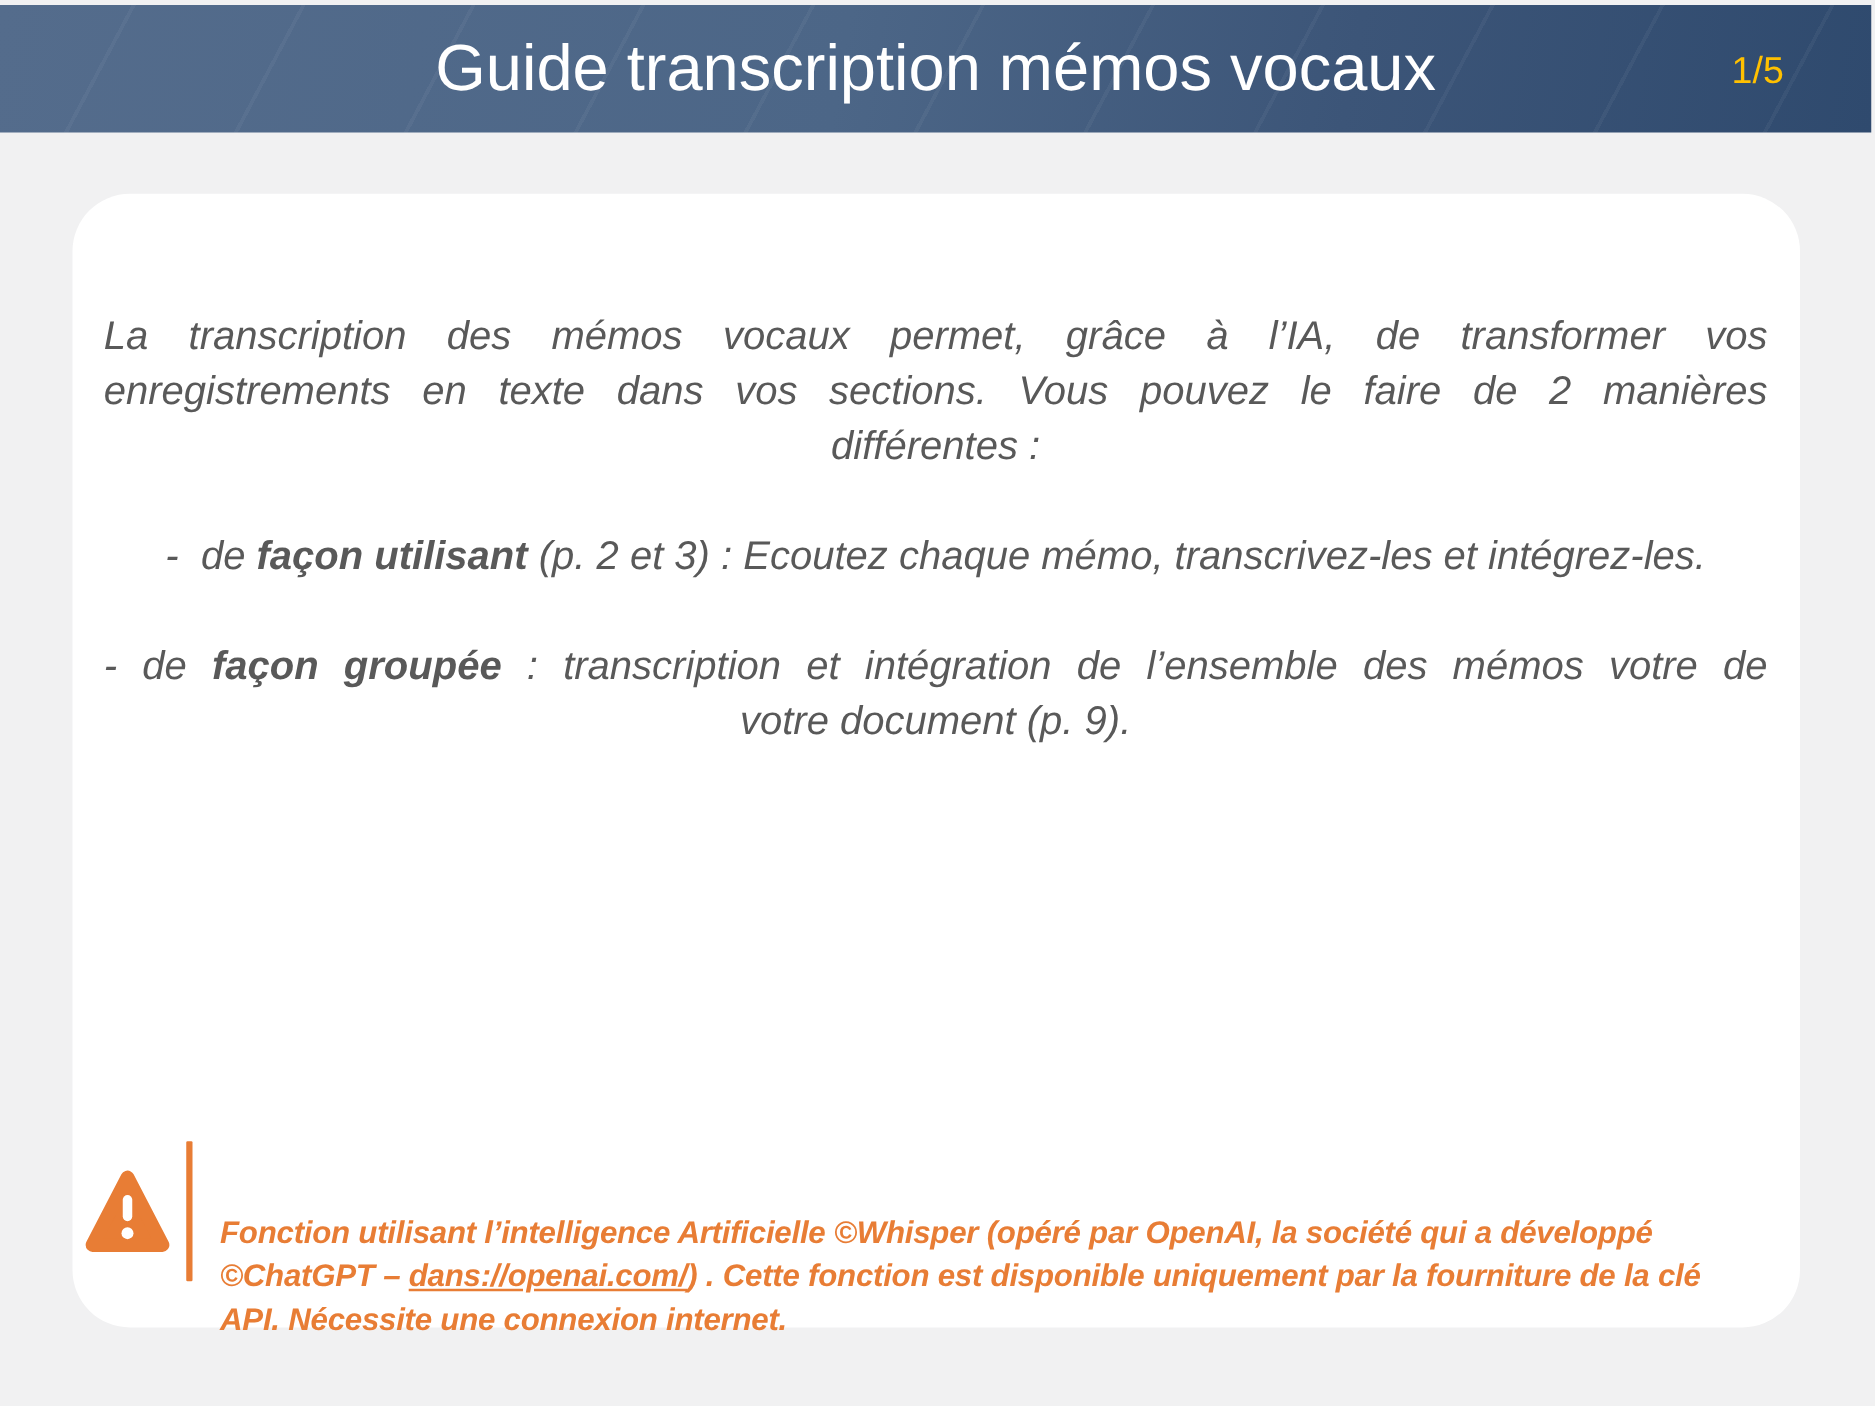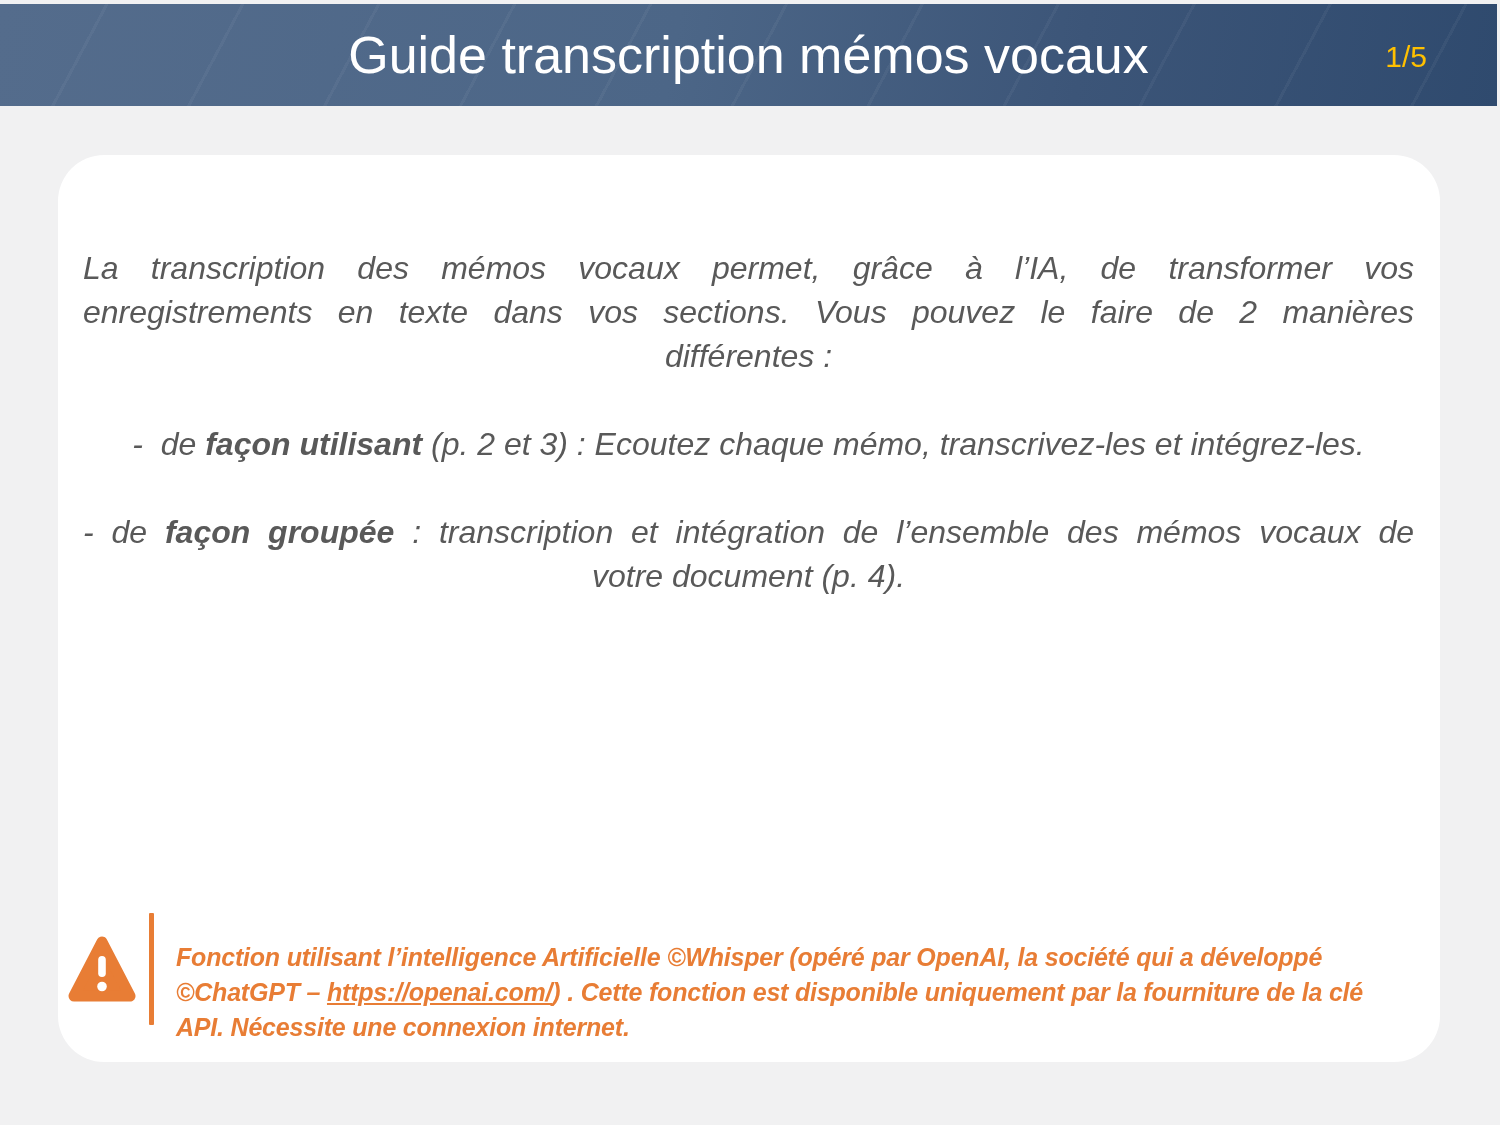--- a/index.html
+++ b/index.html
@@ -81,21 +81,21 @@
   }
   .warning-bar {
     position: absolute;
     left: 149px; top: 913px;
     width: 5px; height: 112px;
     background: #E87D35;
     border-radius: 1px;
   }
   .warning-text {
     position: absolute;
-    left: 176px; top: 940px;
+    left: 176px; top: 969px;
     font-size: 25px;
     line-height: 35px;
     color: #E87D35;
     font-style: italic;
     font-weight: 600;
     letter-spacing: -0.2px;
     white-space: nowrap;
   }
   .warning-text .line { text-align: left; }
   .link { text-decoration: underline; cursor: pointer; }
@@ -110,27 +110,27 @@
 
 <div class="card"></div>
 
 <div class="body-text" id="body-lines">
     <div class="line just"><span>La transcription des mémos vocaux permet, grâce à l’IA, de transformer vos</span></div>
     <div class="line just"><span>enregistrements en texte dans vos sections. Vous pouvez le faire de 2 manières</span></div>
     <div class="line"><span>différentes :</span></div>
     <div class="line">&nbsp;</div>
     <div class="line"><span>- &nbsp;de </span><span class="seg-bold">façon utilisant</span><span> (p. 2 et 3) : Ecoutez chaque mémo, transcrivez-les et intégrez-les.</span></div>
     <div class="line">&nbsp;</div>
-    <div class="line just"><span>- de </span><span class="seg-bold">façon groupée</span><span> : transcription et intégration de l’ensemble des mémos vocaux de</span></div>
-    <div class="line"><span>votre document (p. 4).</span></div>
+    <div class="line just"><span>- de </span><span class="seg-bold">façon groupée</span><span> : transcription et intégration de l’ensemble des mémos votre de</span></div>
+    <div class="line"><span>votre document (p. 9).</span></div>
   </div>
 
 <svg class="warning-icon" viewBox="0 0 68 72" xmlns="http://www.w3.org/2000/svg">
   <path d="M34 8 L62 62 L6 62 Z" fill="#E87D35" stroke="#E87D35" stroke-width="11" stroke-linejoin="round"></path>
   <rect x="30.2" y="22" width="7.6" height="21" rx="3.8" fill="#ffffff"></rect>
   <circle cx="34" cy="52.5" r="4.8" fill="#ffffff"></circle>
 </svg>
 <div class="warning-bar"></div>
 <div class="warning-text" id="warn-lines">
     <div class="line"><span>Fonction utilisant l’intelligence Artificielle ©Whisper (opéré par OpenAI, la société qui a développé</span></div>
-    <div class="line"><span>©ChatGPT – </span><span class="link">https://openai.com/</span><span>) . Cette fonction est disponible uniquement par la fourniture de la clé</span></div>
+    <div class="line"><span>©ChatGPT – </span><span class="link">dans://openai.com/</span><span>) . Cette fonction est disponible uniquement par la fourniture de la clé</span></div>
     <div class="line"><span>API. Nécessite une connexion internet.</span></div>
   </div>
 
 </body></html>

